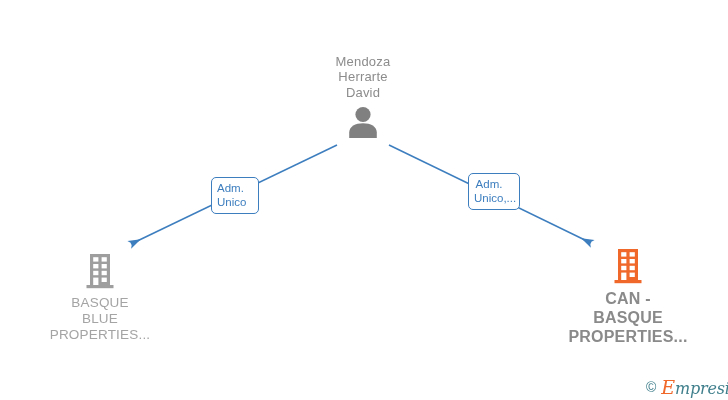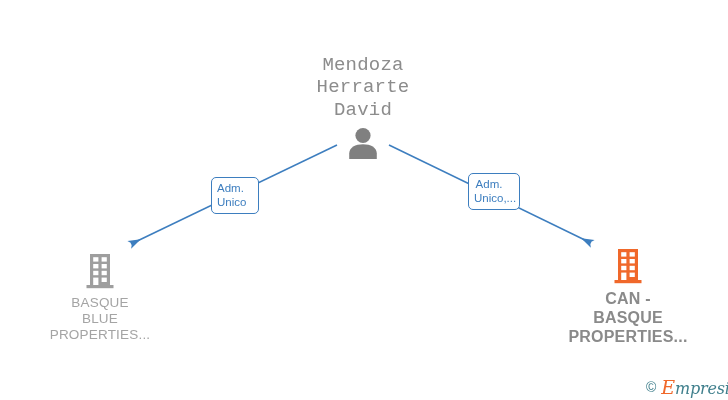--- a/index.html
+++ b/index.html
@@ -38,23 +38,22 @@
     letter-spacing: 0.2px;
   }
 
   
   #node-person {
     left: 293px;
     top: 54px;
     width: 140px;
   }
   #node-person .node-label {
-    font-size: 19px;
+    font-size: 13px;
     color: #8c8c8c;
-    font-family: Liberation Mono, monospace;
   }
   .person-icon {
     display: block;
     margin: 6px auto 0 auto;
     width: 34px;
     height: 32px;
   }
 
   
   #node-company-left {

